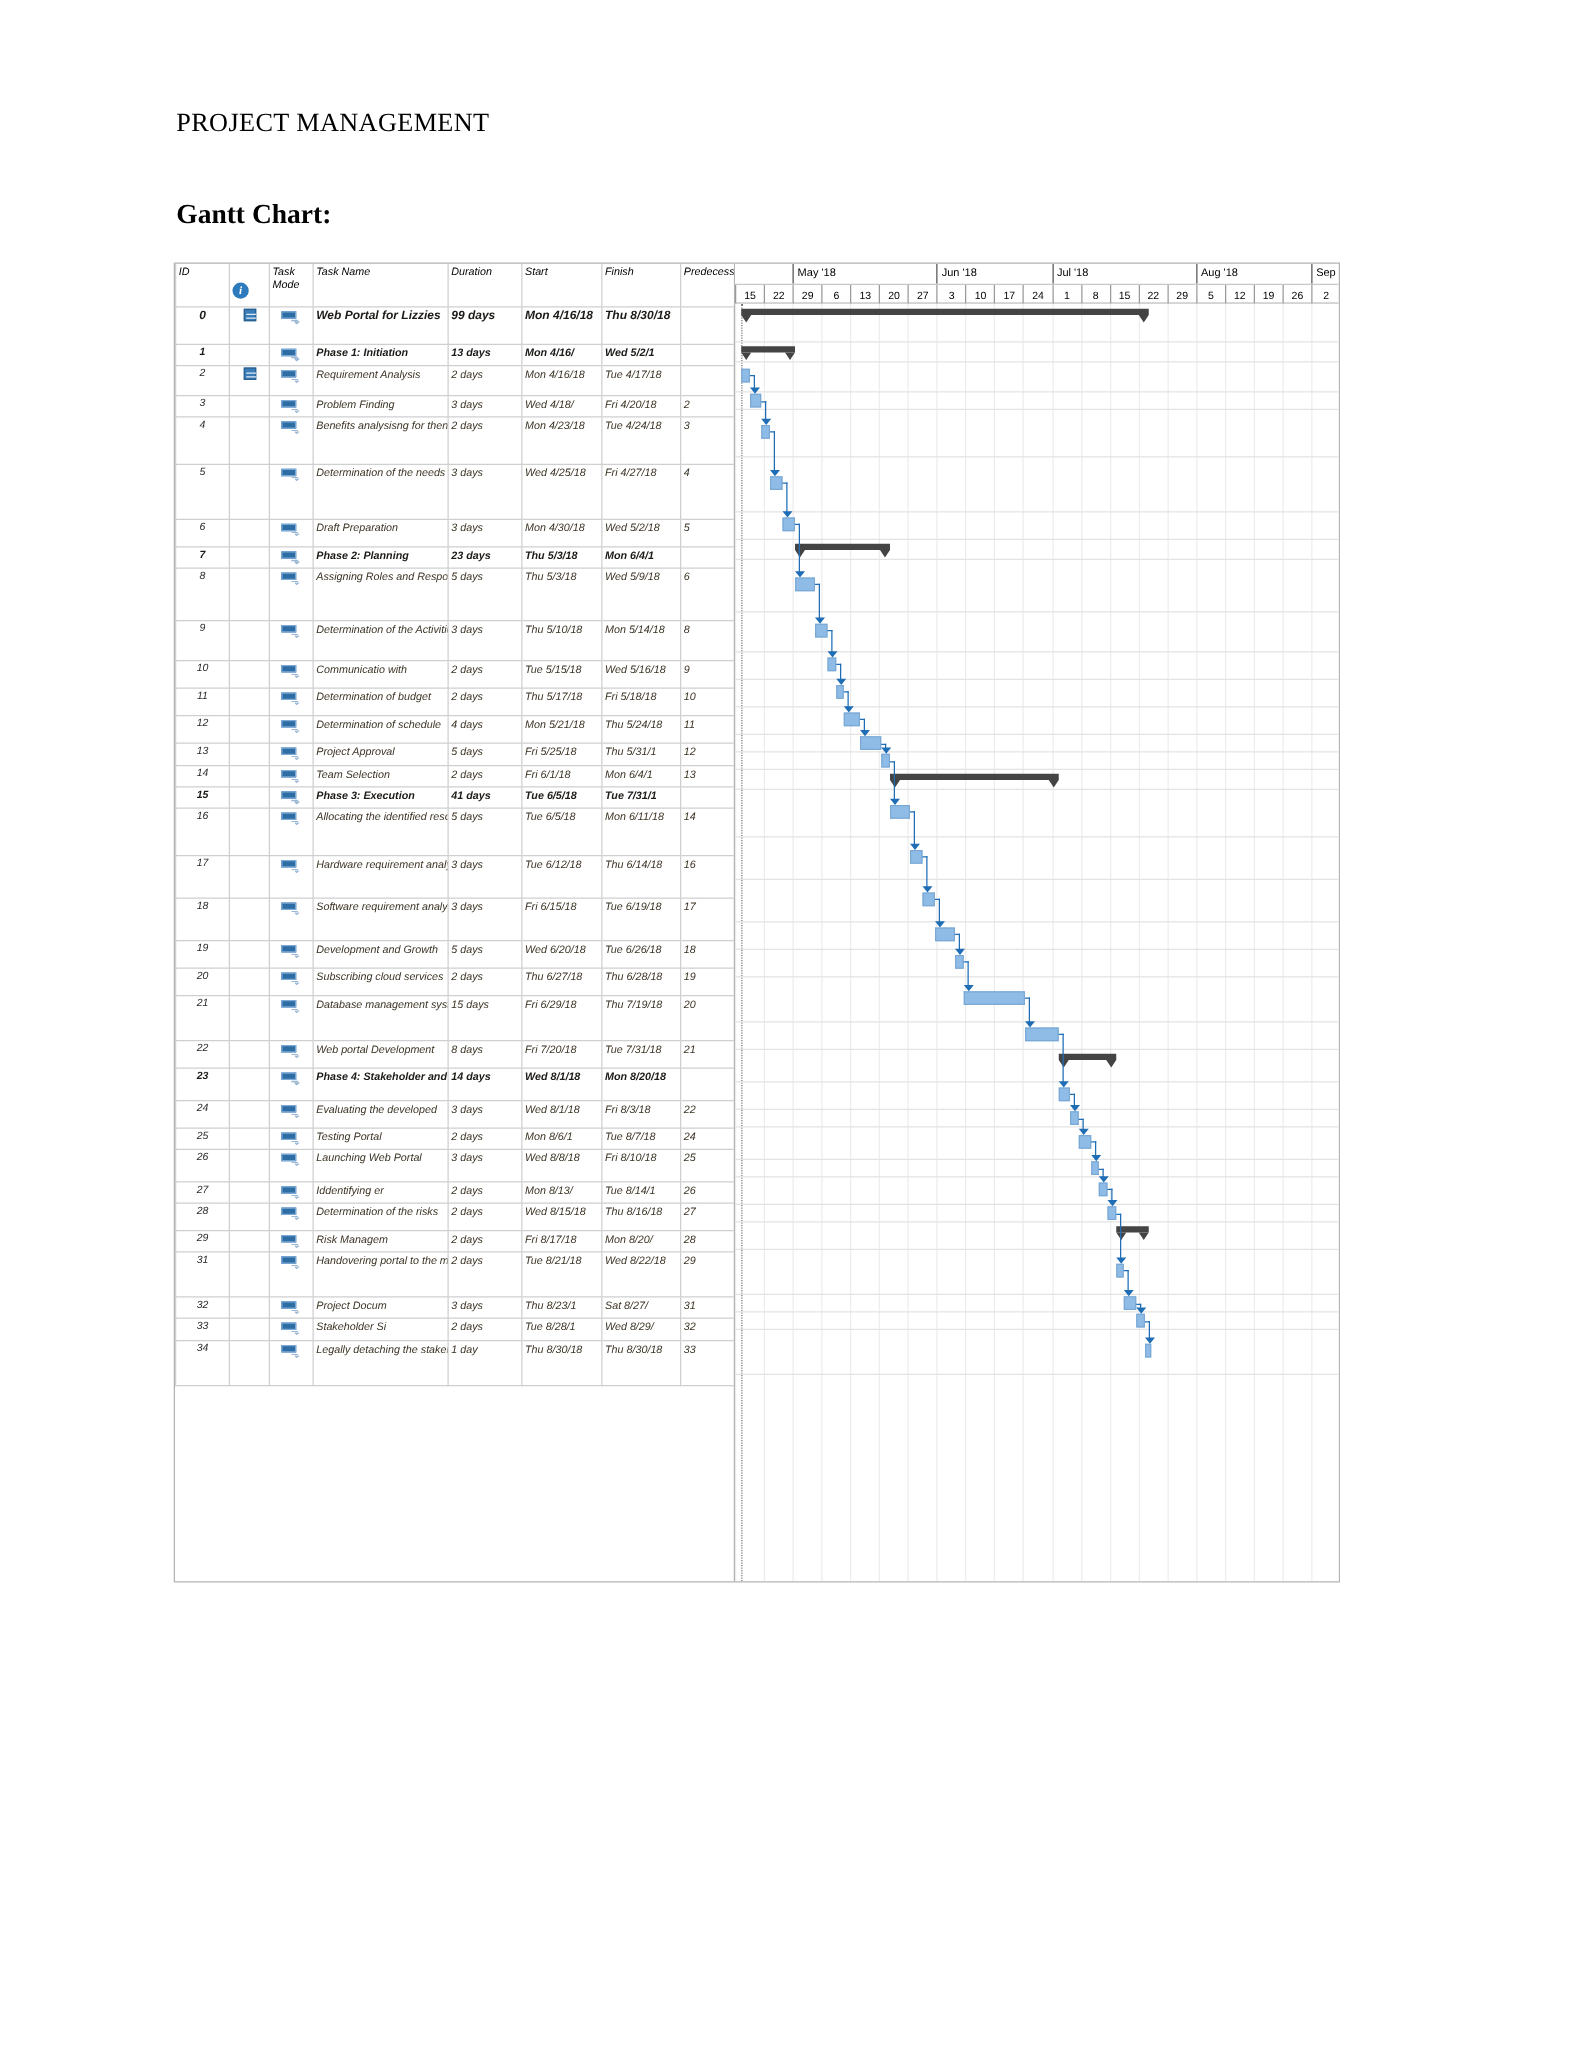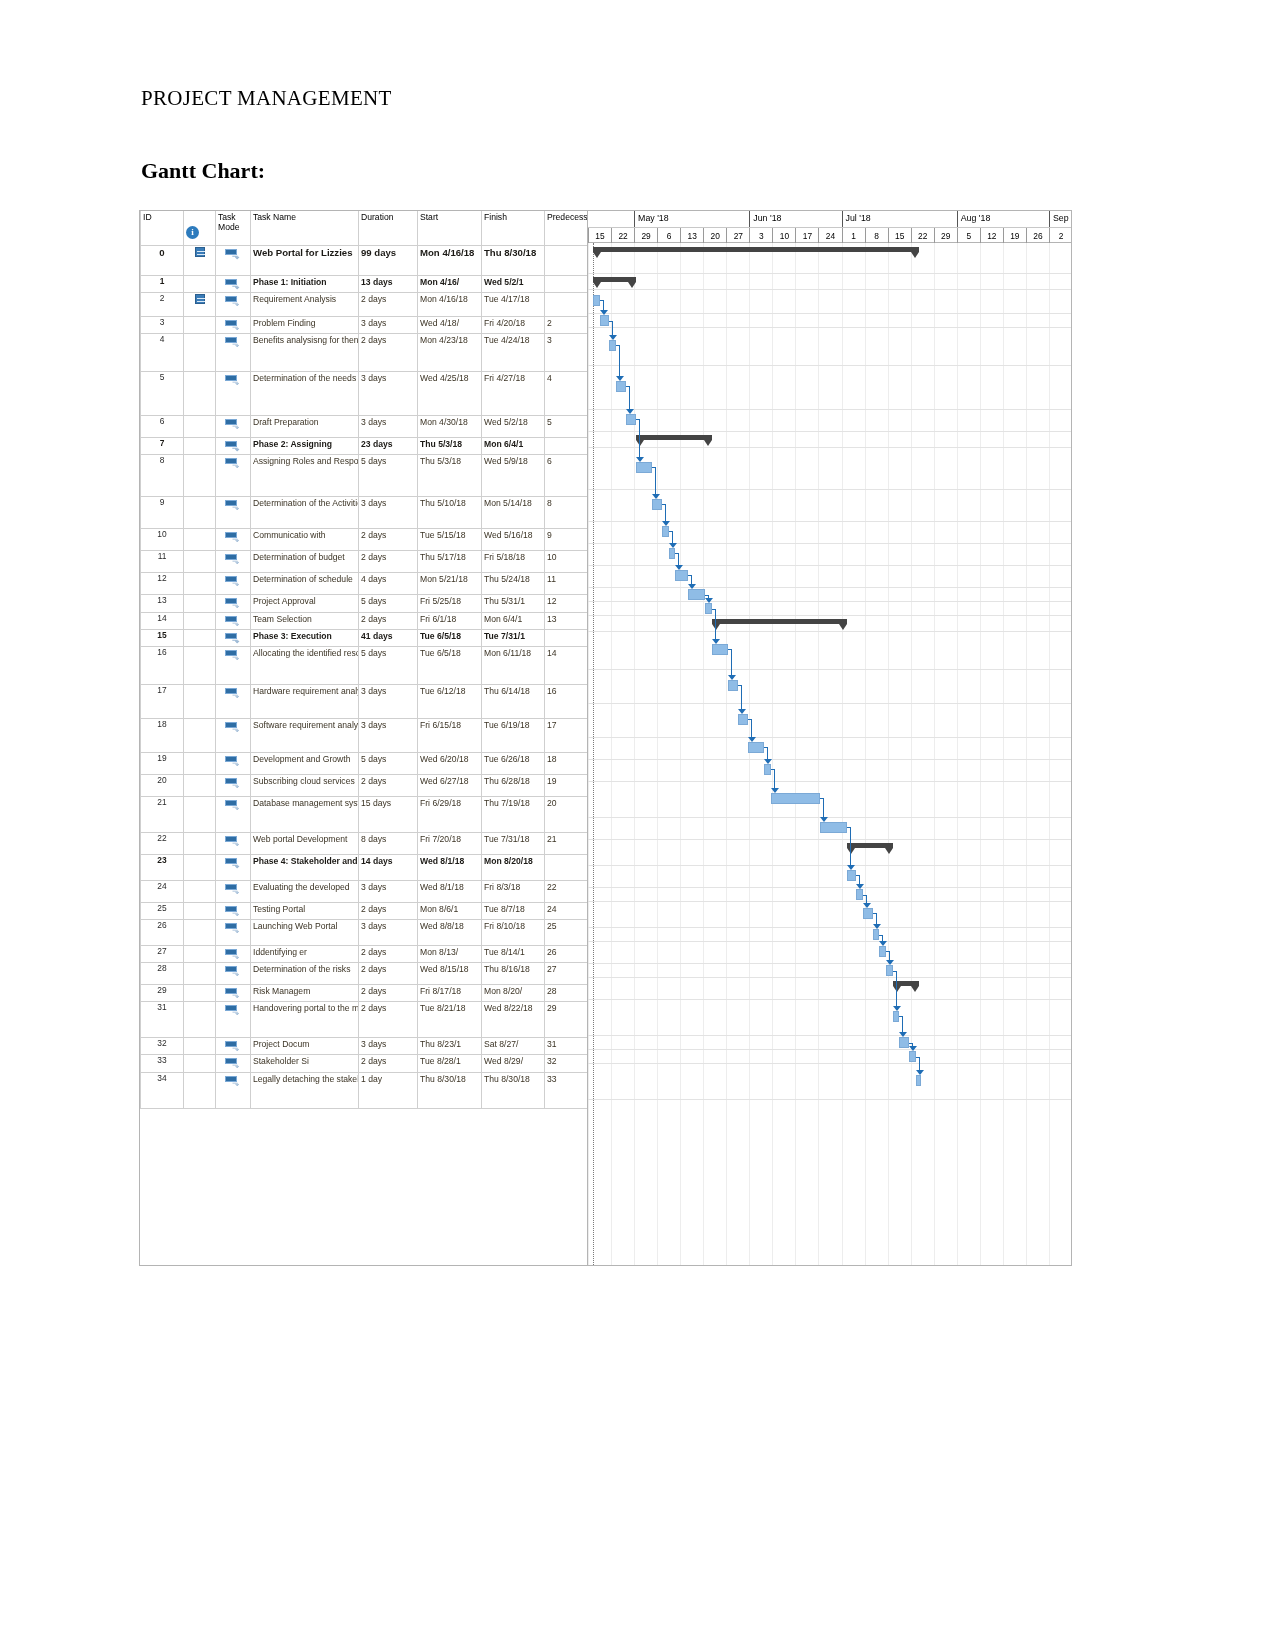--- a/index.html
+++ b/index.html
@@ -78,20 +78,21 @@
 
   
   .grid-pane {
     position: absolute;
     left: 0; top: 0;
     width: 448px;
     height: 100%;
     box-sizing: border-box;
     border-right: 1px solid #b4b4b4;
     overflow: hidden;
+    font-style: italic;
   }
   table.gtable {
     border-collapse: collapse;
     table-layout: fixed;
     width: 448px;
     font-size: 8.6px;
     color: #3b3324;
   }
   table.gtable th, table.gtable td {
     border: 1px solid #cfcfcf;
@@ -388,21 +389,21 @@
               <td class="c-name name-cell indent2">Draft Preparation</td>
               <td class="c-dur wrapcell">3 days</td>
               <td class="c-start wrapcell">Mon 4/30/18</td>
               <td class="c-fin wrapcell">Wed 5/2/18</td>
               <td class="c-pred">5</td>
             </tr>
             <tr class="summary" style="height: 16px;">
               <td class="c-id id-cell">7</td>
               <td class="c-info"></td>
               <td class="c-mode"><span class="mode-icon"><span class="bar"></span><span class="arrow">⬎</span></span></td>
-              <td class="c-name name-cell indent1">Phase 2: Assigning</td>
+              <td class="c-name name-cell indent1">Phase 2: Planning</td>
               <td class="c-dur wrapcell">23 days</td>
               <td class="c-start wrapcell">Thu 5/3/18</td>
               <td class="c-fin wrapcell">Mon 6/4/1</td>
               <td class="c-pred"></td>
             </tr>
             <tr style="height: 42px;">
               <td class="c-id id-cell">8</td>
               <td class="c-info"></td>
               <td class="c-mode"><span class="mode-icon"><span class="bar"></span><span class="arrow">⬎</span></span></td>
               <td class="c-name name-cell indent2">Assigning Roles and Responsibilitie of team</td>
@@ -520,21 +521,21 @@
               <td class="c-start wrapcell">Wed 6/20/18</td>
               <td class="c-fin wrapcell">Tue 6/26/18</td>
               <td class="c-pred">18</td>
             </tr>
             <tr style="height: 22px;">
               <td class="c-id id-cell">20</td>
               <td class="c-info"></td>
               <td class="c-mode"><span class="mode-icon"><span class="bar"></span><span class="arrow">⬎</span></span></td>
               <td class="c-name name-cell indent2">Subscribing cloud services</td>
               <td class="c-dur wrapcell">2 days</td>
-              <td class="c-start wrapcell">Wed 6/27/18</td>
+              <td class="c-start wrapcell">Thu 6/27/18</td>
               <td class="c-fin wrapcell">Thu 6/28/18</td>
               <td class="c-pred">19</td>
             </tr>
             <tr style="height: 36px;">
               <td class="c-id id-cell">21</td>
               <td class="c-info"></td>
               <td class="c-mode"><span class="mode-icon"><span class="bar"></span><span class="arrow">⬎</span></span></td>
               <td class="c-name name-cell indent2">Database management system</td>
               <td class="c-dur wrapcell">15 days</td>
               <td class="c-start wrapcell">Fri 6/29/18</td>

